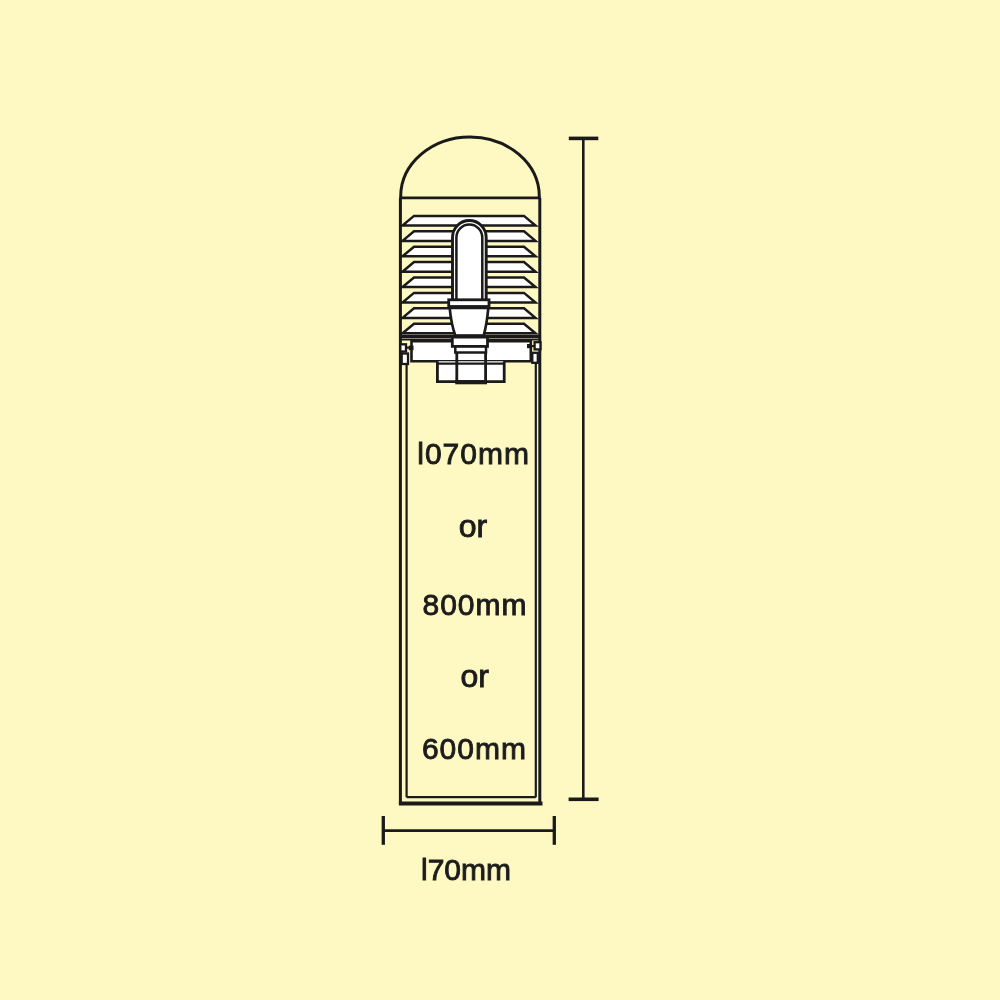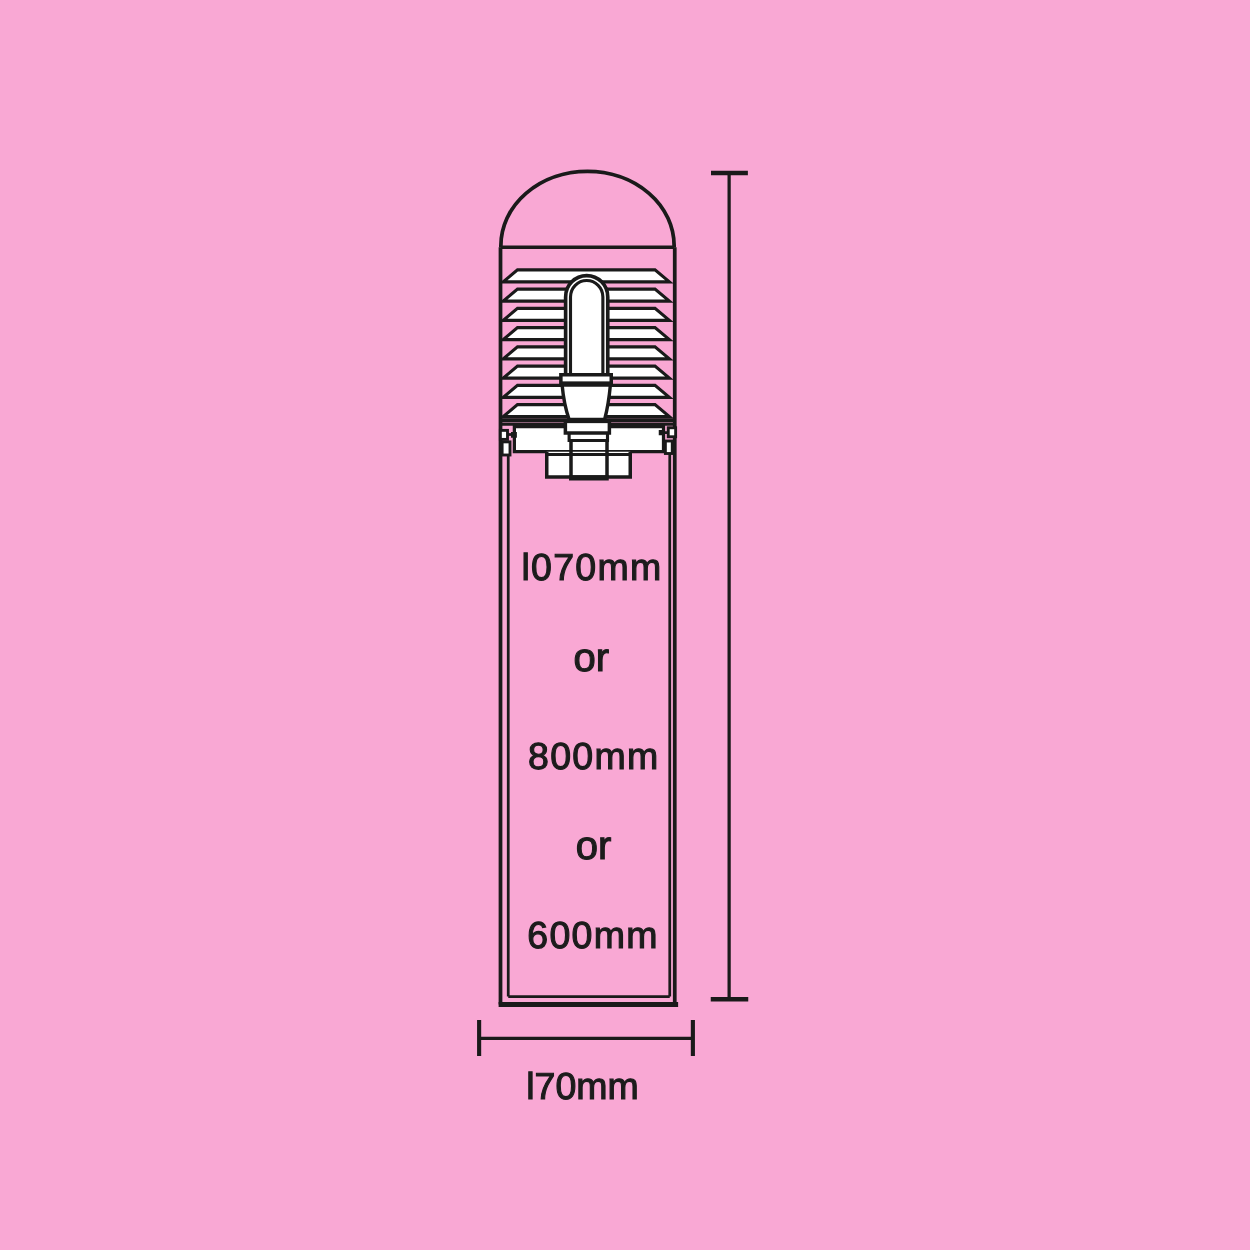--- a/index.html
+++ b/index.html
@@ -1,16 +1,16 @@
 <!DOCTYPE html>
 <html><head>
 <meta charset="utf-8">
 <style>
   html,body{margin:0;padding:0;background:#ffffff;}
-  .page{width:1000px;height:1000px;position:relative;background:#f9a8d4;}
+  .page{width:1000px;height:1000px;position:relative;background:#fef9c3;}
   svg{position:absolute;top:0;left:0;}
   text{font-family:"Liberation Sans", sans-serif;fill:#1c1c1c;stroke:#1c1c1c;stroke-width:0.9;}
 </style>
 </head>
 <body>
 <div class="page">
 <svg width="1000" height="1000" viewBox="0 0 1000 1000" fill="none" stroke-linecap="butt" style="filter:blur(0.3px)">
 <g stroke="#1a1a1a">
 
 <path d="M 400.7 198 L 400.7 196.5 A 69.3 59.5 0 0 1 539.3 196.5 L 539.3 198" stroke-width="3"></path>

